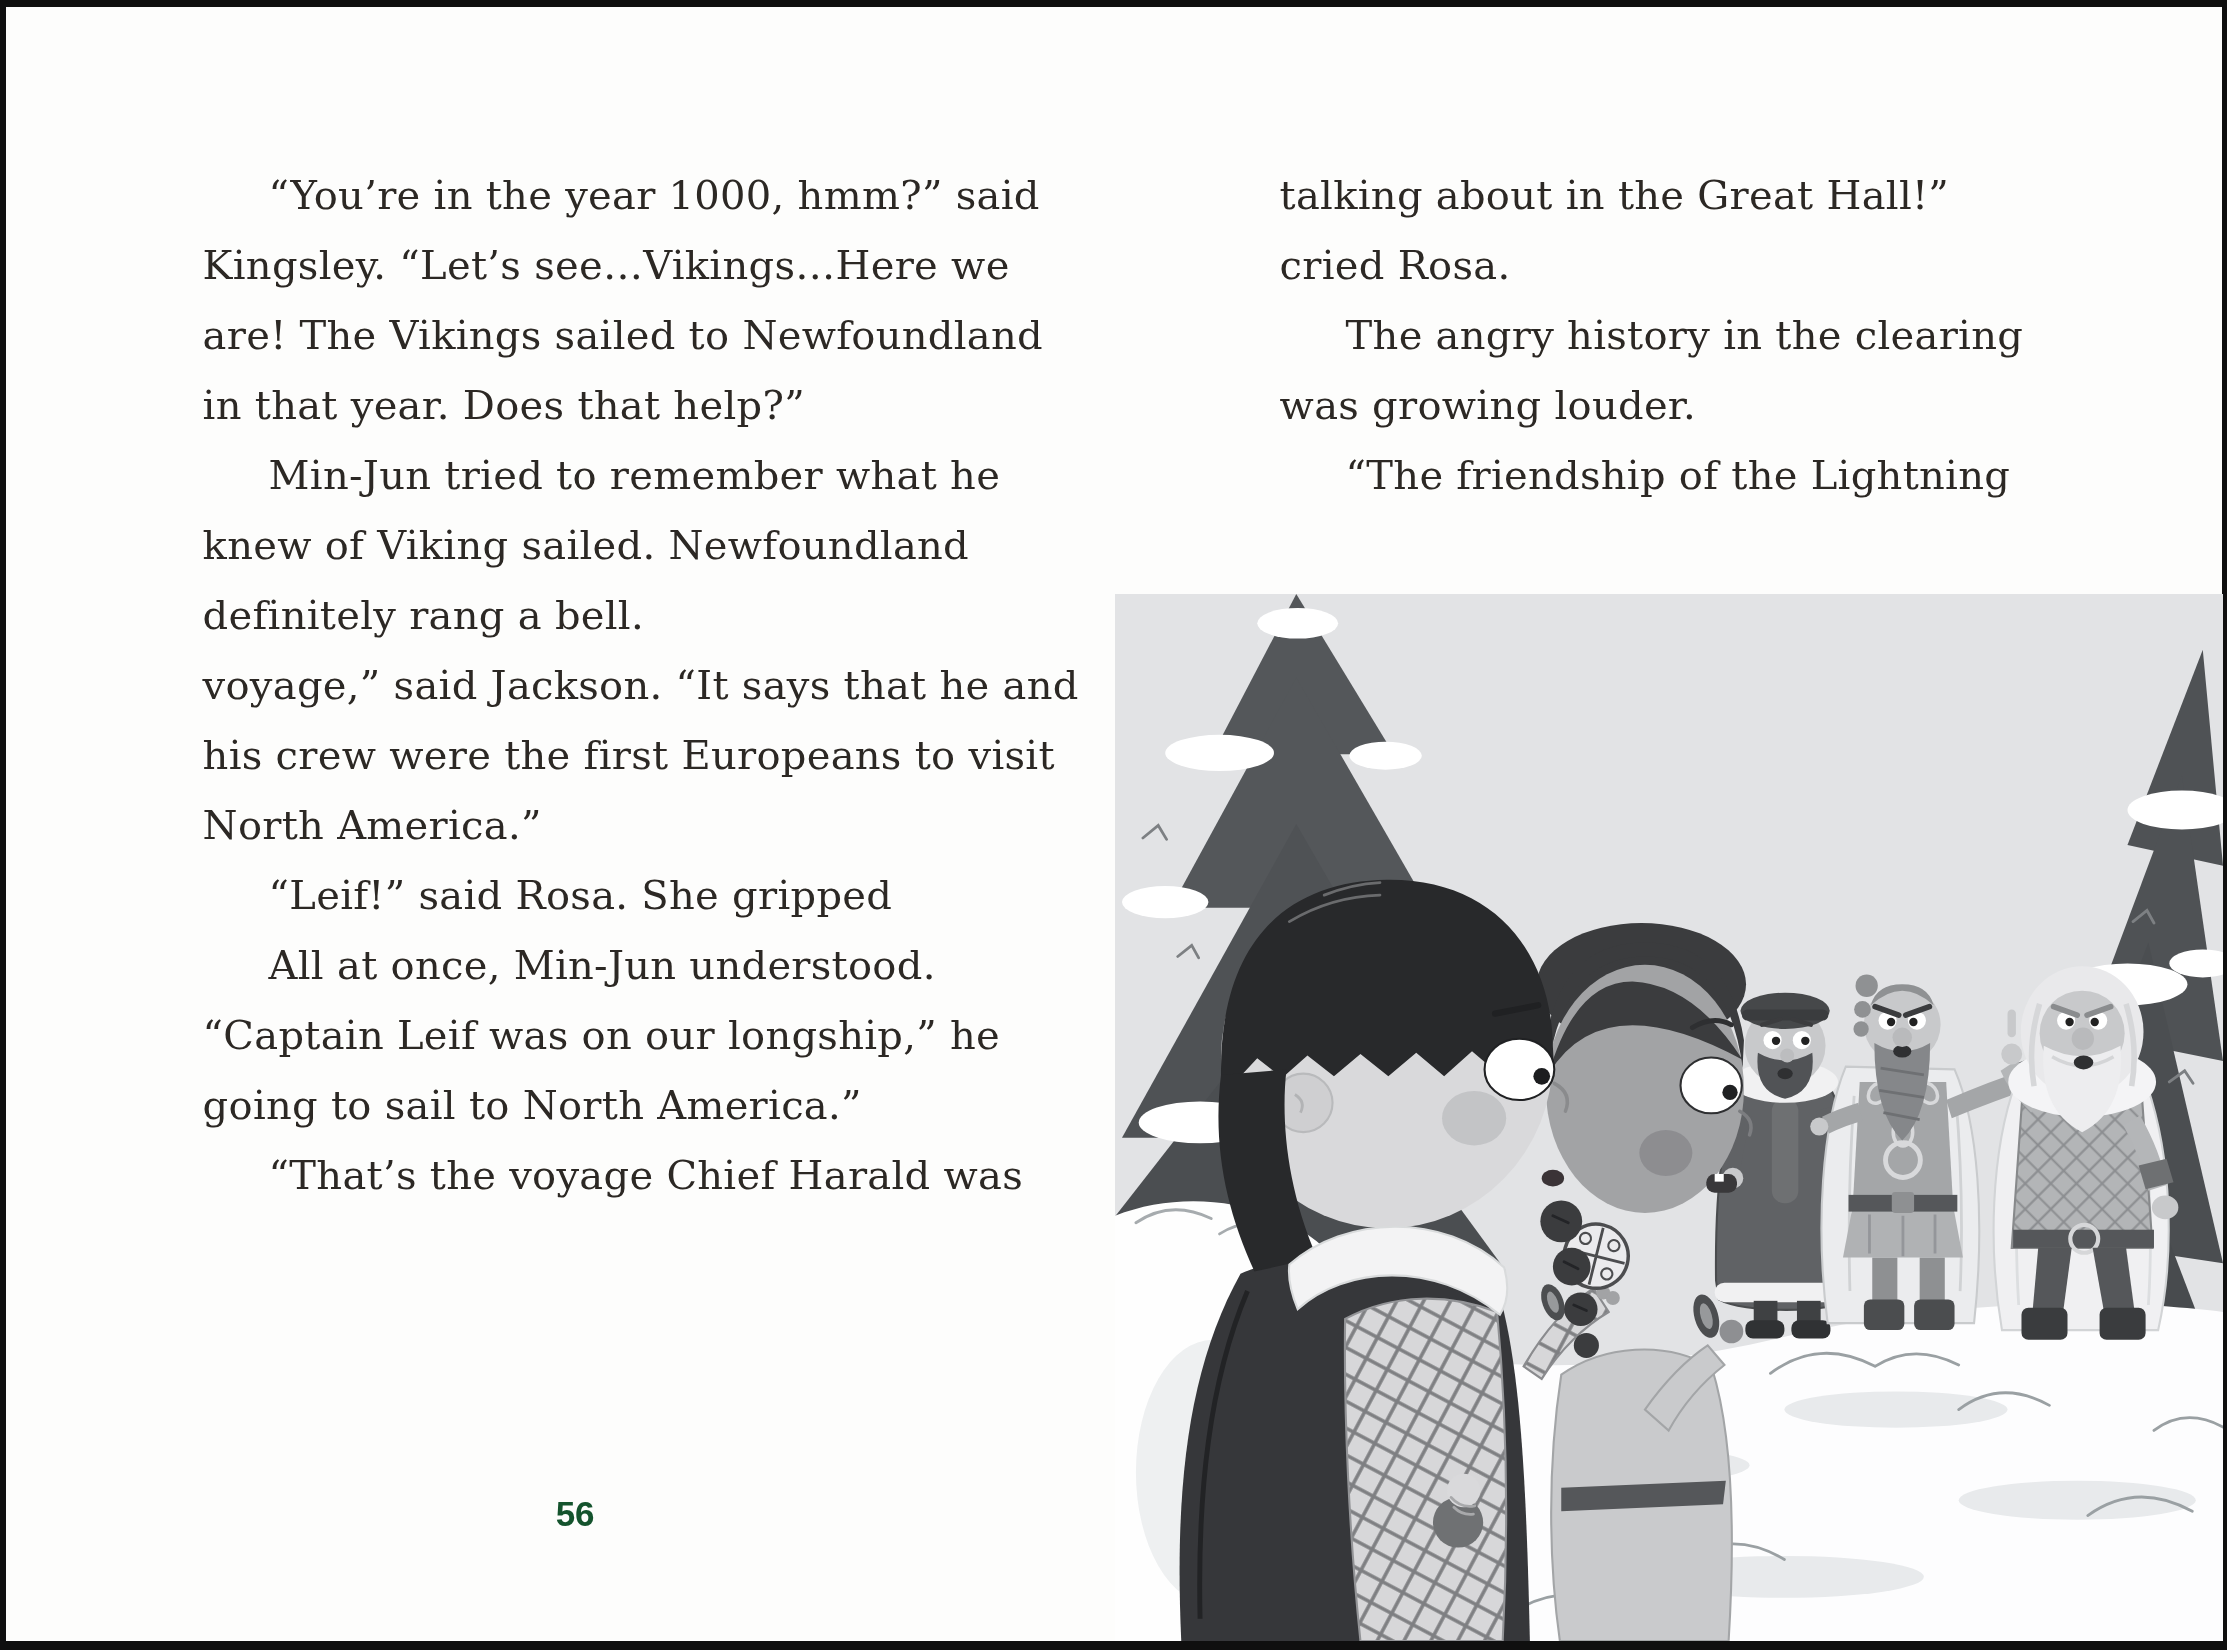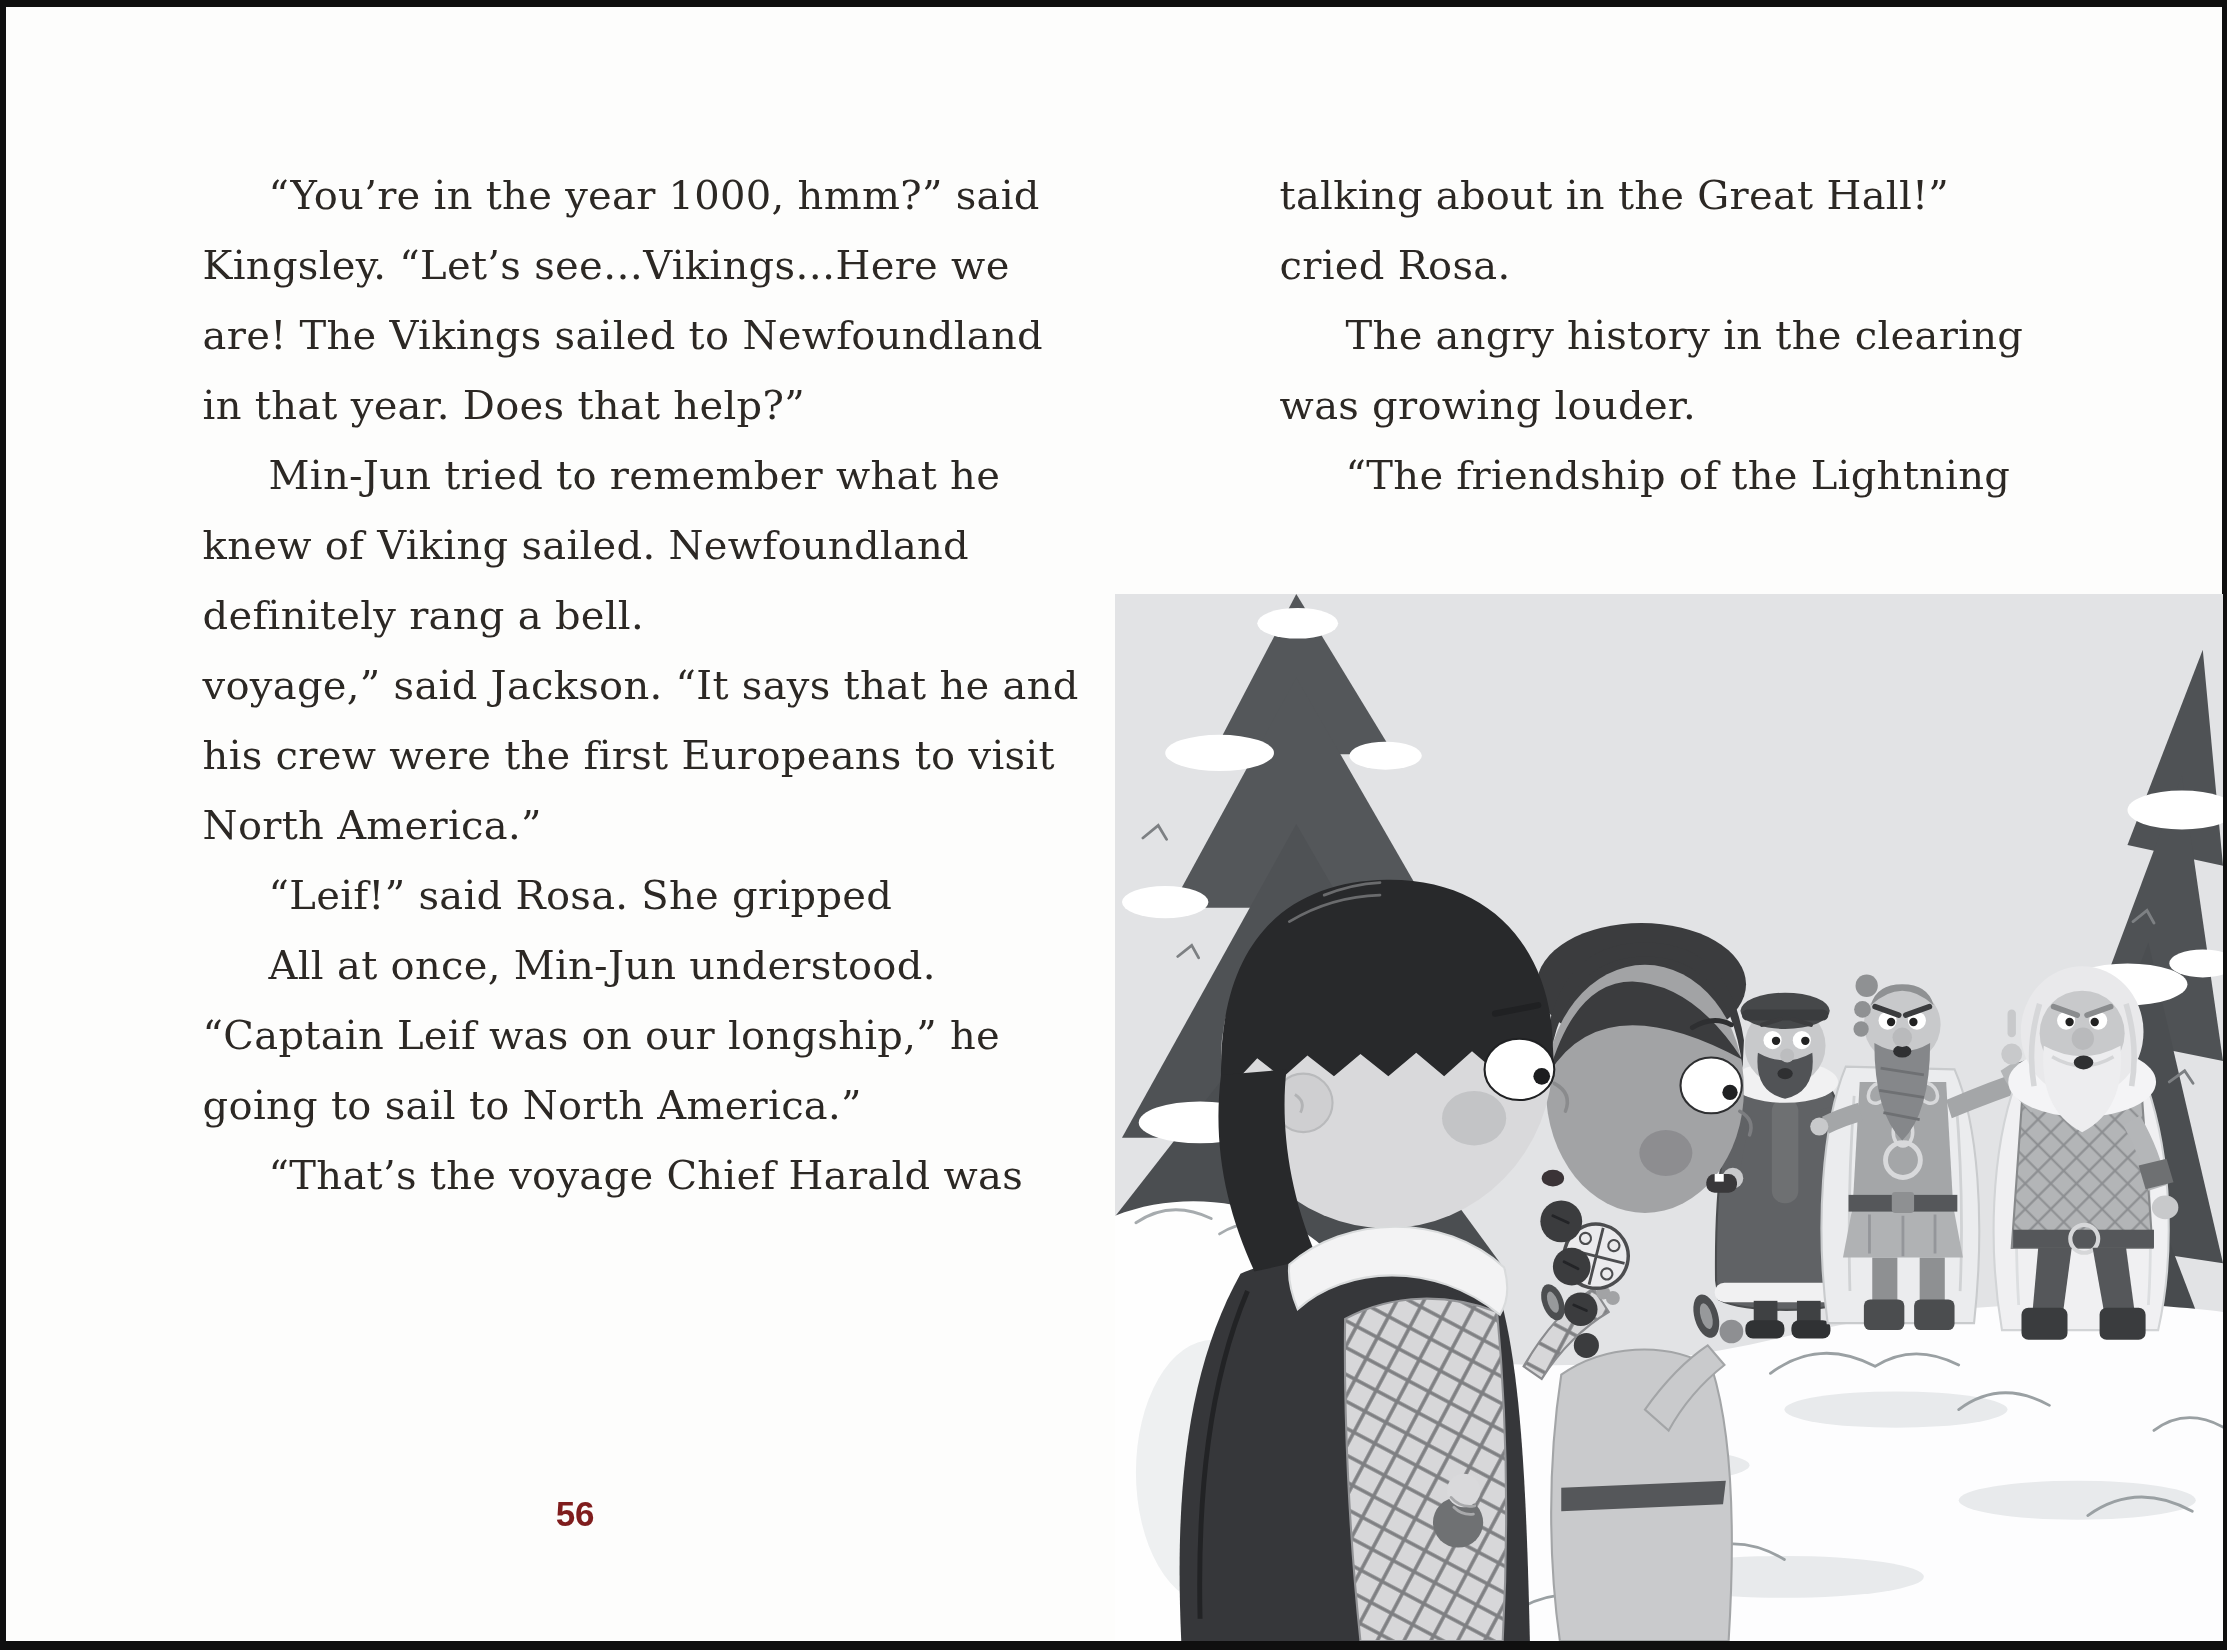--- a/index.html
+++ b/index.html
@@ -15,21 +15,21 @@
   .textblock{
     position:absolute;color:#2c2824;
   }
   .textblock .line{
     height:70px;line-height:70px;font-size:40px;white-space:nowrap;
     letter-spacing:0.3px;
   }
   .indent{padding-left:66px;}
   .pagenum{
     position:absolute;left:165px;top:1472px;width:809px;height:70px;
-    line-height:70px;text-align:center;color:#7f1d1d;
+    line-height:70px;text-align:center;color:#14532d;
     font-family:"Liberation Sans","DejaVu Sans",sans-serif;
     font-weight:bold;font-size:35px;
   }
   .illustration{
     position:absolute;left:1109px;top:587px;width:1108px;height:1047px;
   }
   .illustration svg{display:block;width:100%;height:100%;}
 </style>
 </head>
 <body>

